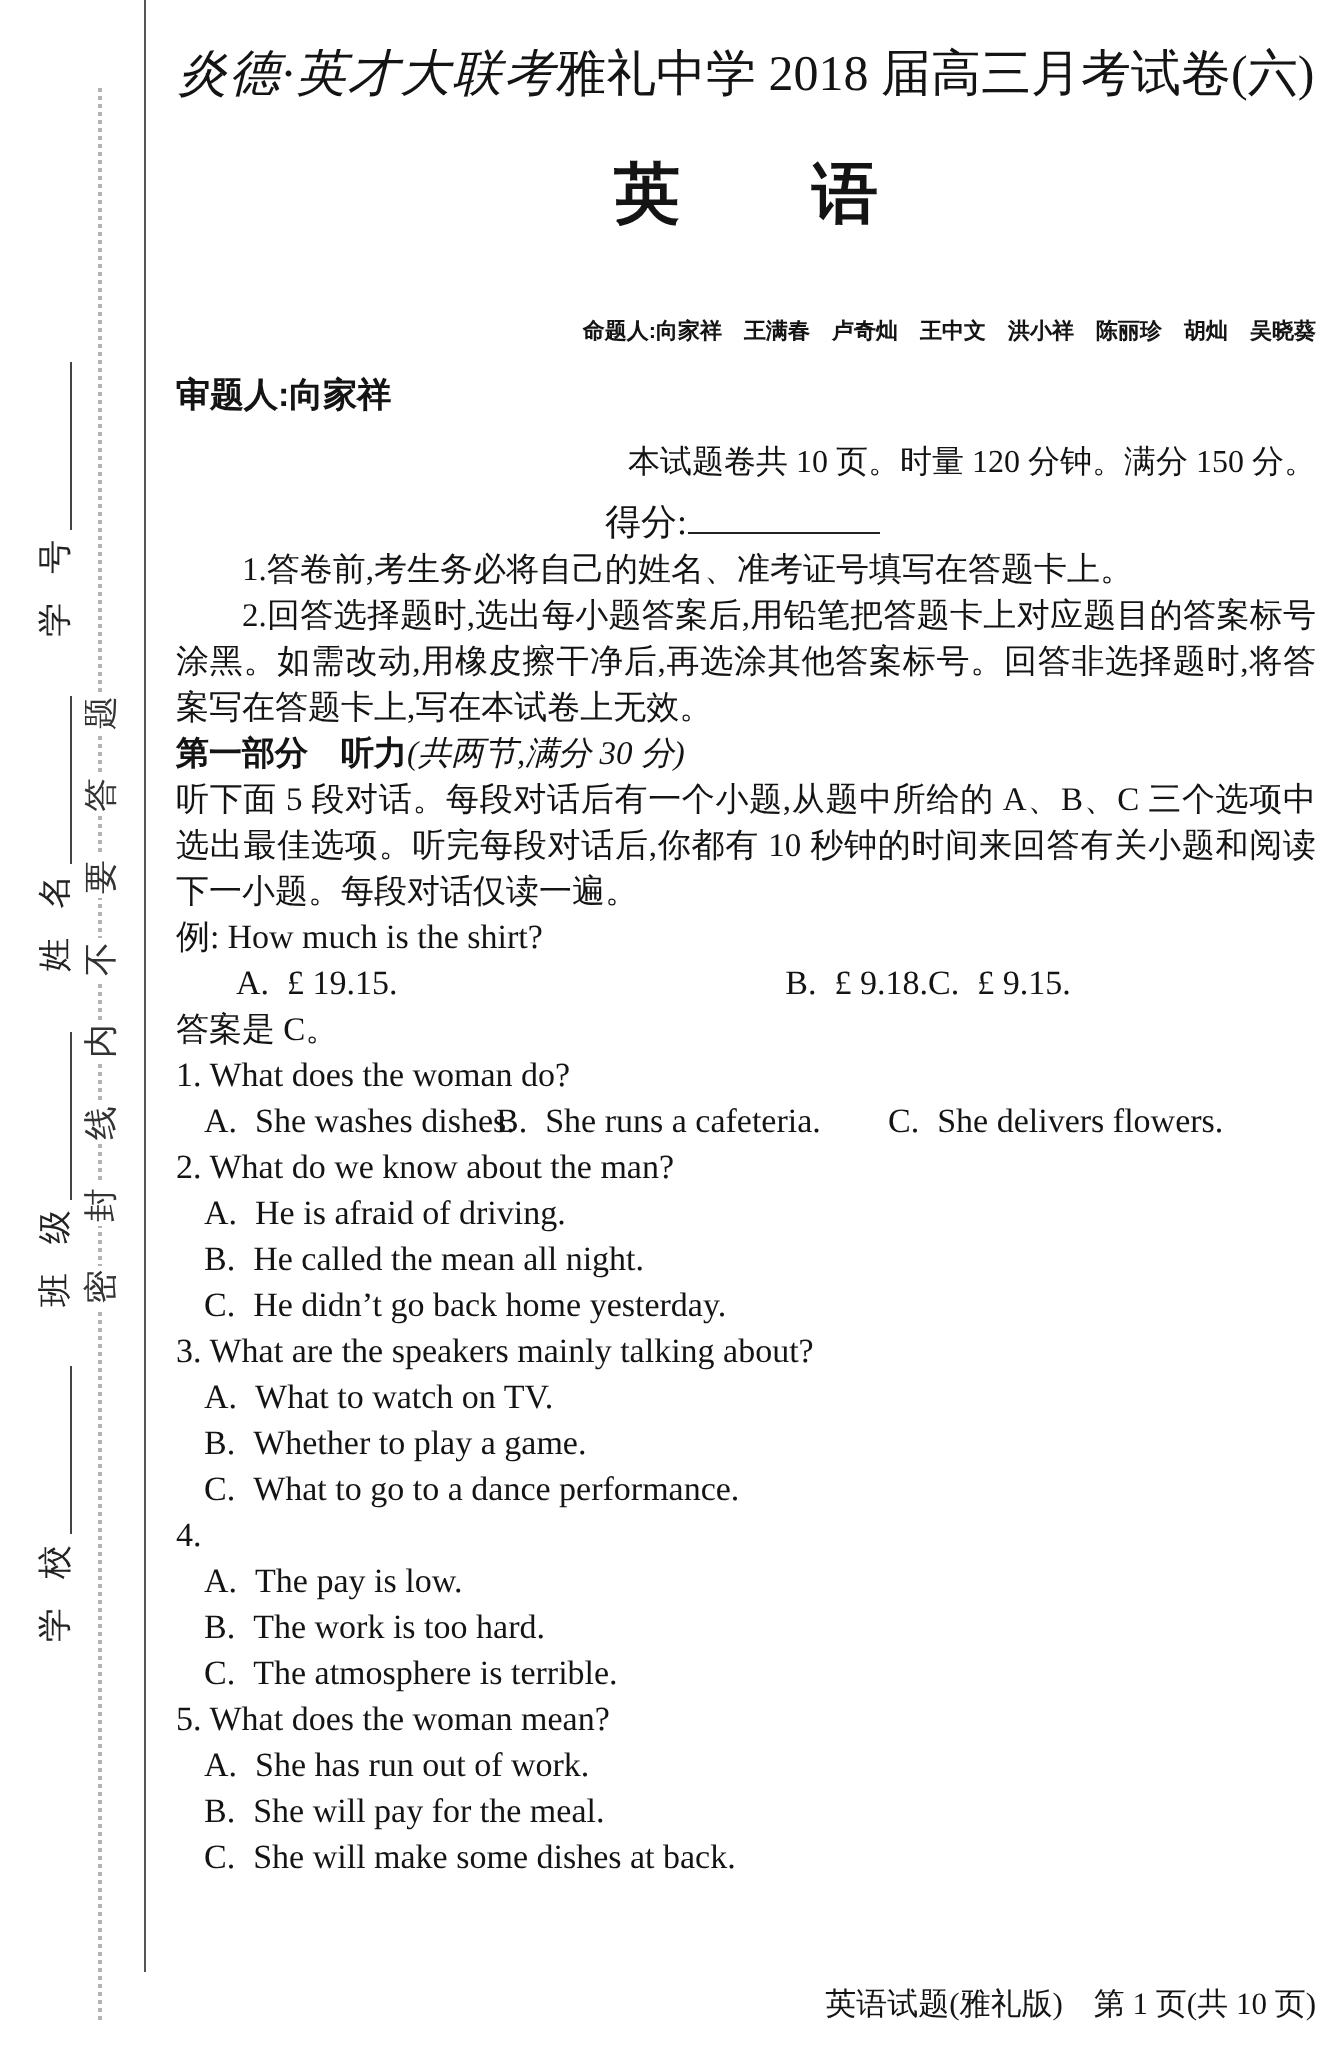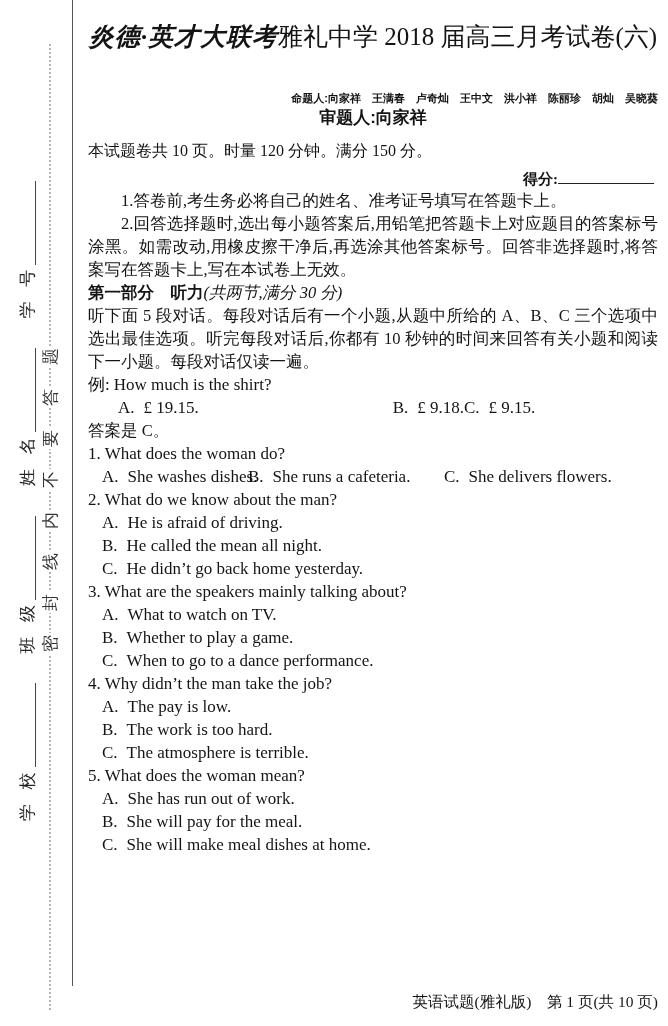--- a/index.html
+++ b/index.html
@@ -26,31 +26,31 @@
   .seal-wrap { left:37px; width:26px; z-index:2; }
   .seal-rot { height:26px; padding-left:372px; gap:20px; font-size:17px; color:#333; }
   .seal-char { background:#fff; padding:2px 2px; line-height:1; }
 
   .content-rule { position:absolute; left:72px; top:0; height:986px; width:0; border-left:1.5px solid #555; }
 
   
   .content { position:absolute; left:88px; top:0; width:570px; }
 
   .title1 { margin:20px -14px 0 -14px; text-align:center; white-space:nowrap; font-size:25px; }
-  .title1 .series { font-weight:700; font-style:italic; letter-spacing:1px; }
+  .title1 .series { font-weight:400; font-style:italic; letter-spacing:1px; }
   .title1 .exam { font-weight:500; }
 
   .subject { margin-top:22px; text-align:center; font-size:33px; font-weight:bold; font-family:"Liberation Sans","DejaVu Sans",sans-serif; }
 
   .proposers { margin-top:38px; text-align:right; font-weight:bold; font-size:11px; white-space:nowrap;
                font-family:"Liberation Sans","DejaVu Sans",sans-serif; }
-  .reviewer  { text-align:center; font-weight:bold; font-size:17px;
+  .reviewer  { margin-top:13px; text-align:left; font-weight:bold; font-size:17px;
                font-family:"Liberation Sans","DejaVu Sans",sans-serif; }
-  .paper-info { margin-top:12px; text-align:left; font-size:16px; }
-  .score-row { margin-top:7px; text-align:right; font-weight:bold; font-size:15px; padding-right:4px; }
+  .paper-info { margin-top:12px; text-align:right; font-size:16px; }
+  .score-row { margin-top:7px; text-align:center; font-weight:normal; font-size:18px; padding-right:4px; }
   .score-blank { display:inline-block; width:96px; height:14px; border-bottom:1.3px solid #222; }
 
   .zh { font-size:16.5px; line-height:23px; text-align:justify; }
   .bold { font-weight:bold; }
   .indent2 { text-indent:2em; }
   .note { font-style:italic; font-weight:normal; }
 
   .en { font-size:17px; line-height:23px; }
   .q-line { display:flex; }
   .q-num { margin-right:4px; }
@@ -107,20 +107,21 @@
   </div>
 
   <div class="content-rule"></div>
 
   <div class="content">
 
     <div class="title1">
       <span class="series">炎德·英才大联考</span><span class="exam">雅礼中学 2018 届高三月考试卷(六)</span>
     </div>
 
+    <div class="subject">英　　语</div>
 
     <div class="proposers">命题人:向家祥　王满春　卢奇灿　王中文　洪小祥　陈丽珍　胡灿　吴晓葵</div>
     <div class="reviewer">审题人:向家祥</div>
     <div class="paper-info">本试题卷共 10 页。时量 120 分钟。满分 150 分。</div>
 
     <div class="score-row">
       <span>得分:</span><span class="score-blank"></span>
     </div>
 
     <div class="zh indent2">1.答卷前,考生务必将自己的姓名、准考证号填写在答题卡上。</div>
@@ -162,40 +163,39 @@
       <div class="opt"><span class="opt-label">C.</span><span>He didn’t go back home yesterday.</span></div>
     </div>
 
     <div class="en q-line">
       <span class="q-num">3.</span>
       <span>What are the speakers mainly talking about?</span>
     </div>
     <div class="en opts-stacked">
       <div class="opt"><span class="opt-label">A.</span><span>What to watch on TV.</span></div>
       <div class="opt"><span class="opt-label">B.</span><span>Whether to play a game.</span></div>
-      <div class="opt"><span class="opt-label">C.</span><span>When to go to a dance performance.</span></div>
+      <div class="opt"><span class="opt-label">C.</span><span>What to go to a dance performance.</span></div>
     </div>
 
     <div class="en q-line">
       <span class="q-num">4.</span>
-      <span>Why didn’t the man take the job?</span>
     </div>
     <div class="en opts-stacked">
       <div class="opt"><span class="opt-label">A.</span><span>The pay is low.</span></div>
       <div class="opt"><span class="opt-label">B.</span><span>The work is too hard.</span></div>
       <div class="opt"><span class="opt-label">C.</span><span>The atmosphere is terrible.</span></div>
     </div>
 
     <div class="en q-line">
       <span class="q-num">5.</span>
       <span>What does the woman mean?</span>
     </div>
     <div class="en opts-stacked">
       <div class="opt"><span class="opt-label">A.</span><span>She has run out of work.</span></div>
       <div class="opt"><span class="opt-label">B.</span><span>She will pay for the meal.</span></div>
-      <div class="opt"><span class="opt-label">C.</span><span>She will make meal dishes at home.</span></div>
+      <div class="opt"><span class="opt-label">C.</span><span>She will make some dishes at back.</span></div>
     </div>
 
   </div>
 
   <div class="footer">英语试题(雅礼版)　第 1 页(共 10 页)</div>
 
 </div>
 
 </body></html>

